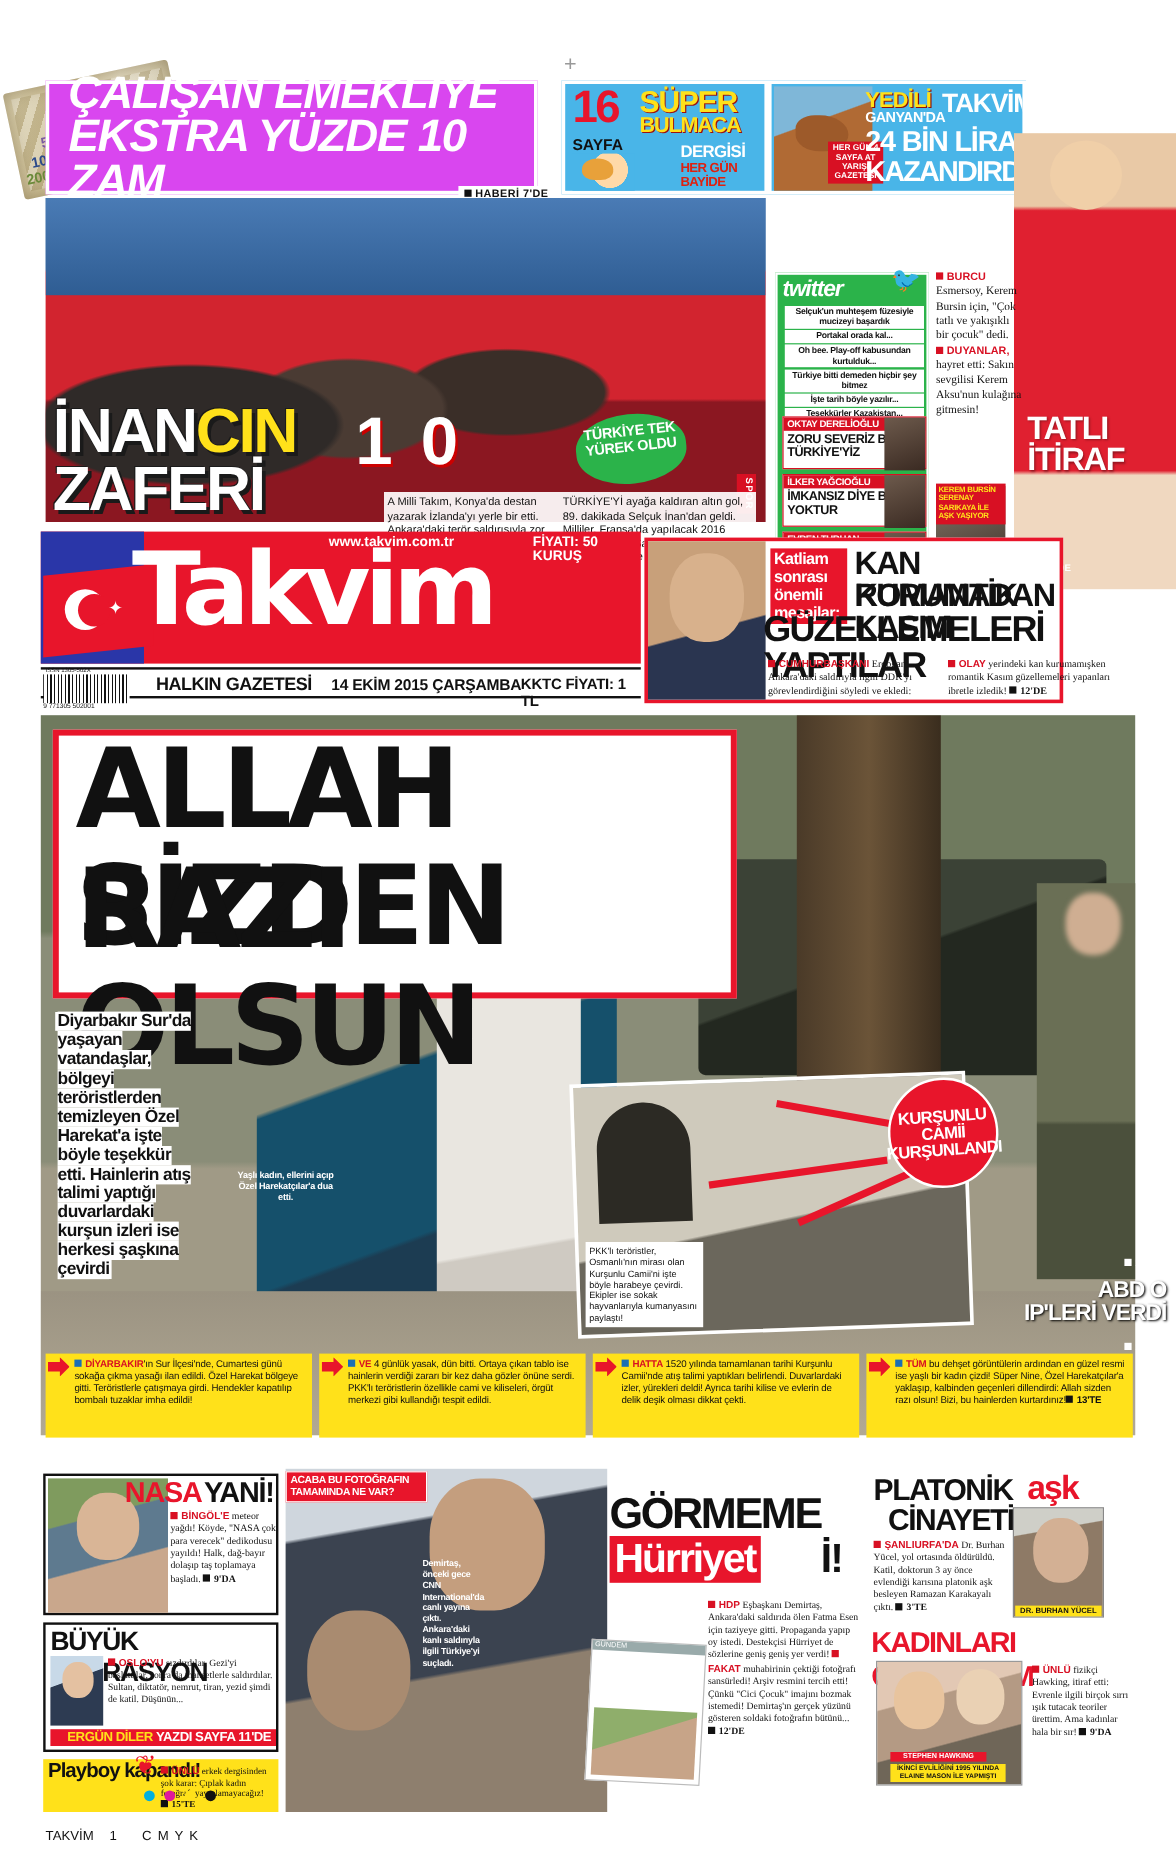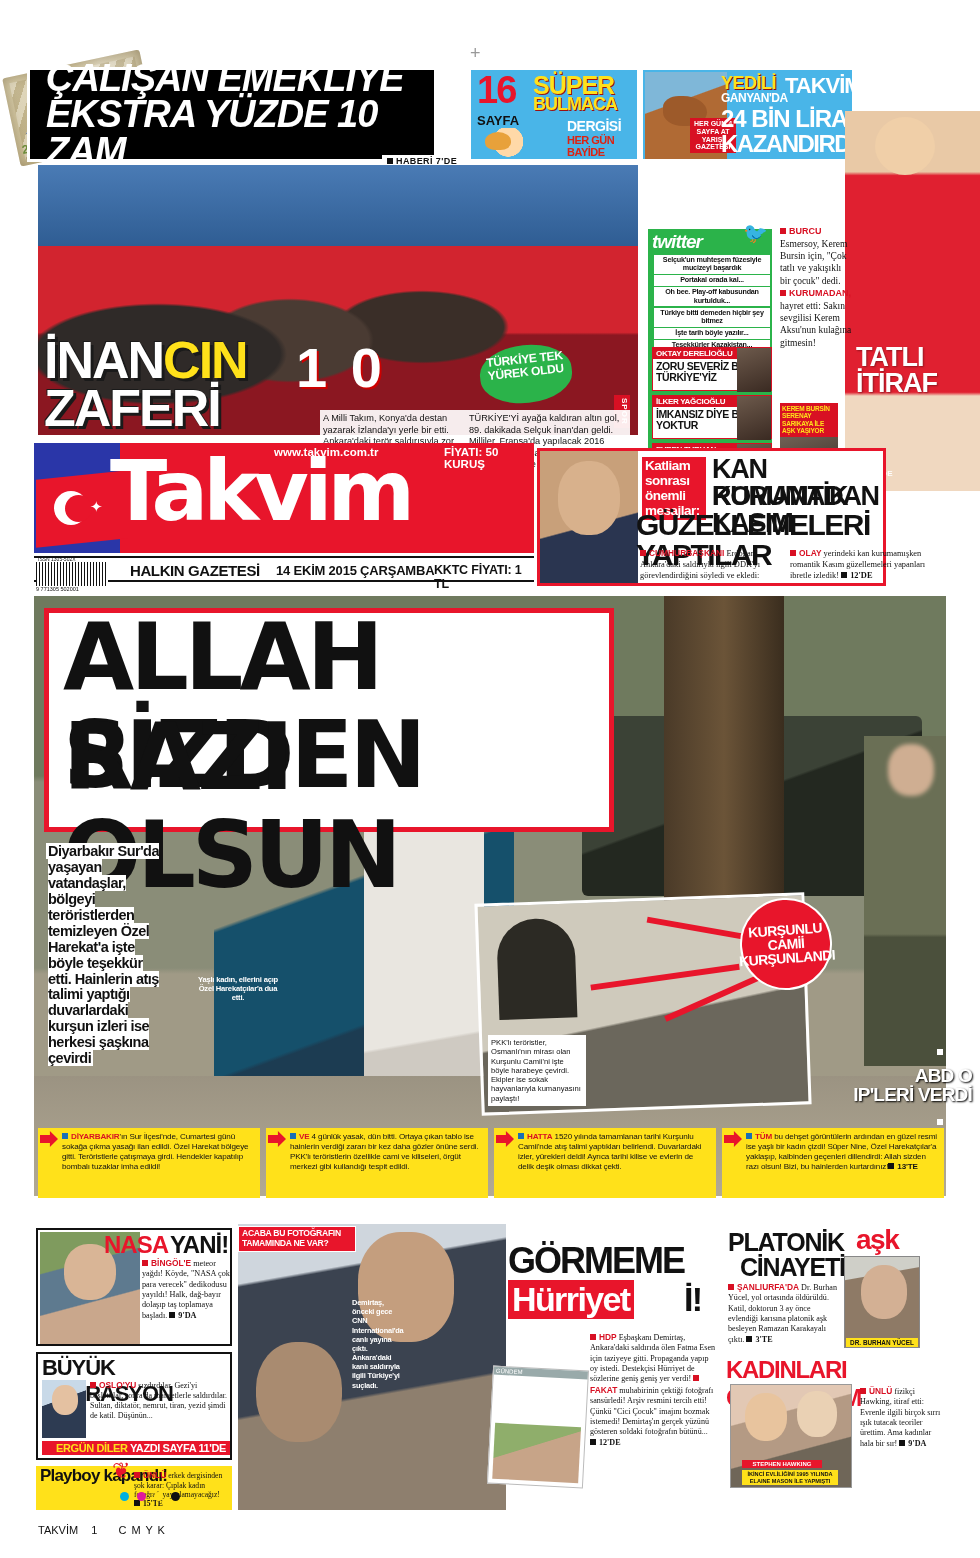--- a/index.html
+++ b/index.html
@@ -20,22 +20,22 @@
 
   .money-bg { position:absolute; left:10px; top:8px; width:140px; height:90px;
     background: linear-gradient(115deg,#d9cfae 0%,#cdbf96 30%,#e3dbc2 55%,#b9ad88 100%);
     transform: rotate(-12deg); border-radius:3px;
     box-shadow: inset 0 0 14px rgba(90,70,30,.45); }
   .money-bg:after{ content:""; position:absolute; inset:6px;
     background: repeating-linear-gradient(118deg, rgba(255,255,255,.25) 0 7px, rgba(120,100,50,.18) 7px 15px); }
   .money-num { position:absolute; font-weight:bold; font-size:12px; transform:rotate(-12deg); color:#2b4a8a; }
 
   .green-band {
-    position:absolute; left:27px; top:12px; width:410px; height:95px;
-    background:#000000; border:3px solid #fff;
+    position:absolute; left:38px; top:12px; width:410px; height:95px;
+    background:#d946ef; border:3px solid #fff;
     display:flex; flex-direction:column; justify-content:center; padding-left:16px;
   }
   .green-band .l1 { font-size:38px; font-weight:bold; color:#fff; letter-spacing:-1px; line-height:.96; font-style:italic; }
   .green-band .l2 { font-size:38px; font-weight:bold; color:#fff; letter-spacing:-1px; line-height:.96; font-style:italic; }
   .haberi7 { position:absolute; left:382px; top:100px; background:#fff; color:#111;
     font-size:9px; font-weight:bold; padding:1px 5px; letter-spacing:.4px; }
 
   .bulmaca {
     position:absolute; left:468px; top:12px; width:172px; height:95px;
     background:#49b5e8; border:3px solid #fff; overflow:hidden;
@@ -393,21 +393,21 @@
         <div class="ph"></div>
         <div class="nm">EVREN TURHAN</div>
         <div class="tx">BİZ HER ZAMAN ÇILGIN TÜRKLERİZ</div>
       </div>
     </div>
 
     <div class="model-photo"></div>
     <div class="burcu-col">
       <span class="sq"></span><span class="kw">BURCU</span>
       <span>Esmersoy, Kerem Bursin için, "Çok tatlı ve yakışıklı bir çocuk" dedi.</span>
-      <br><span class="sq"></span><span class="kw">KURUMADAN,</span>
+      <br><span class="sq"></span><span class="kw">DUYANLAR,</span>
       <span>hayret etti: Sakın sevgilisi Kerem Aksu'nun kulağına gitmesin!</span>
     </div>
     <div class="tatli">TATLI İTİRAF</div>
     <div class="p2de"><span class="sqk" style="background:#fff"></span><span>2'DE</span></div>
     <div class="kerem-box"></div>
     <div class="kerem-tag">KEREM BURSİN SERENAY SARIKAYA İLE AŞK YAŞIYOR</div>
   </div>
 
   <div class="masthead">
     <div class="flag-blue"></div>

